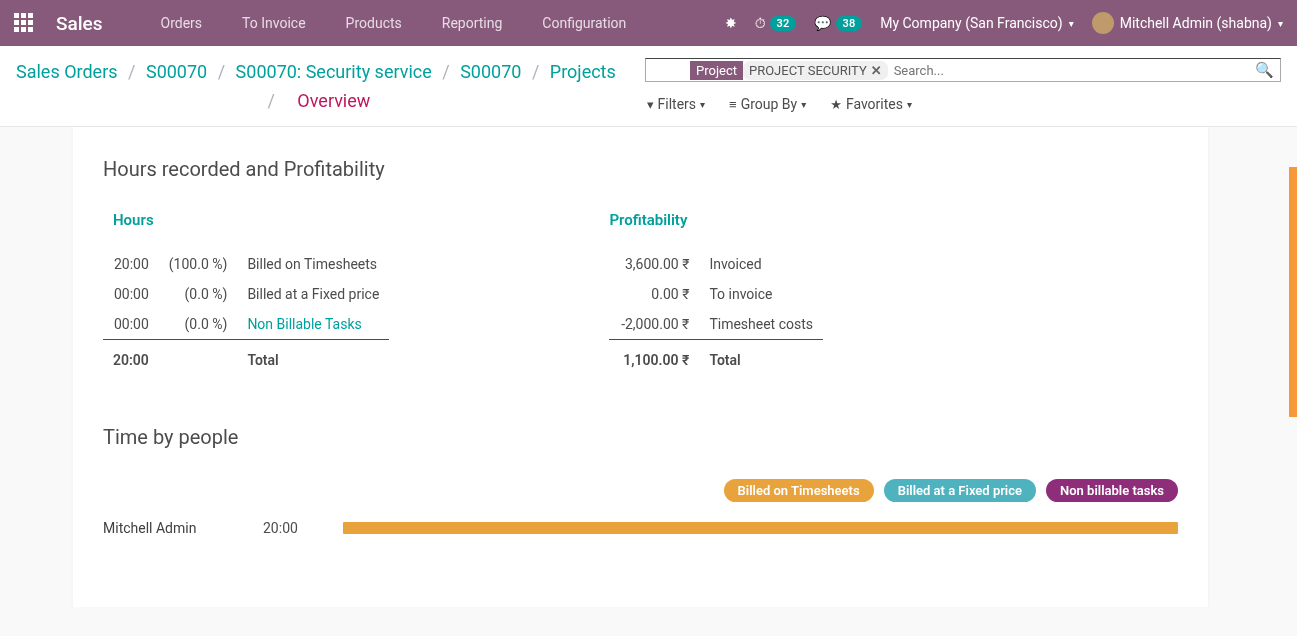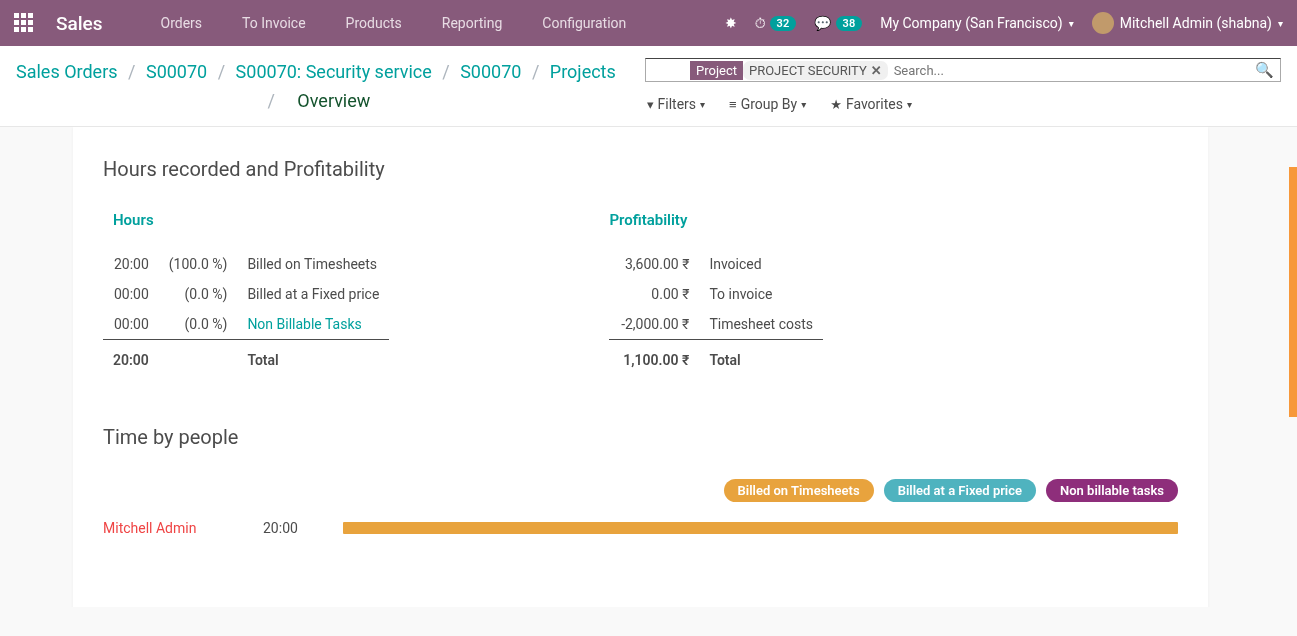--- a/index.html
+++ b/index.html
@@ -15,21 +15,21 @@
   .badge-wrap { display: flex; align-items: center; gap: 4px; cursor: pointer; }
   .badge { background: #00A09D; color: #fff; border-radius: 9px; padding: 1px 7px; font-size: 11px; font-weight: 600; }
   .company-switch, .user-switch { display:flex; align-items:center; gap:6px; cursor:pointer; }
   .caret { font-size: 10px; }
   .avatar { width:22px; height:22px; border-radius:50%; background:#c19a6b; display:inline-block; }
 
   .subhead { background: #fff; border-bottom: 1px solid #e7e7e7; padding: 12px 16px 10px 16px; display: flex; align-items: flex-start; }
   .breadcrumb { font-size: 18px; color: #6c757d; line-height: 1.6; text-align: center; }
   .breadcrumb a { color: #00A09D; text-decoration: none; cursor:pointer; }
   .breadcrumb .sep { color: #adb5bd; margin: 0 6px; }
-  .breadcrumb .current { color: #14532d; margin-left: 12px; }
+  .breadcrumb .current { color: #be185d; margin-left: 12px; }
 
   .search-col { margin-left: auto; width: 636px; }
   .search-bar { border: 1px solid #aaa; border-top-color:#444; height: 24px; display: flex; align-items:center; padding: 0 2px; }
   .facet { display:flex; align-items:flex-end; font-size:13px;padding-left:42px; }
   .facet-label { background: #875A7B; color:#fff; padding: 2px 6px; }
   .facet-value { background: #f0f0f0; color:#555; padding: 2px 6px; display:flex; align-items:center; gap:4px;border-radius:7px;}
   .facet-x { cursor:pointer; font-weight:bold; color:#666; }
   .search-input { border:none; outline:none; flex:1; font-size:13px; padding-left:6px; color:#ec4899; }
   .search-icon { color:#666; font-size:15px; margin-left:auto; padding-right:4px; cursor:pointer;}
 
@@ -52,21 +52,21 @@
   tr.total-row td { border-top: 1px solid #4c4c4c; font-weight:600; padding-top:12px; }
   tr.total-row td.num { }
 
   .legend { display:flex; justify-content:flex-end; gap:10px; margin-bottom:18px; }
   .pill { border-radius: 12px; padding: 4px 14px; font-size:13px; font-weight:600; color:#fff; cursor:pointer; }
   .pill.orange { background:#e8a33d; }
   .pill.teal   { background:#4fb3bf; }
   .pill.purple { background:#8e2e7b; }
 
   .person-row { display:flex; align-items:center; gap: 20px; font-size:14px; }
-  .person-name { color:#ef4444; width: 140px; cursor:pointer; }
+  .person-name { color:#404040; width: 140px; cursor:pointer; }
   .person-hours { width: 60px; color:#4c4c4c; }
   .bar-track { flex:1; height:12px; background:#e8a33d; border-radius:1px; }
 
   .scroll-indicator { position:absolute; right:0; top:40px; width:8px; height:250px; background:#f7983a; }
 </style>
 </head>
 <body>
 
 <div class="topbar">
   <div class="apps-icon">

